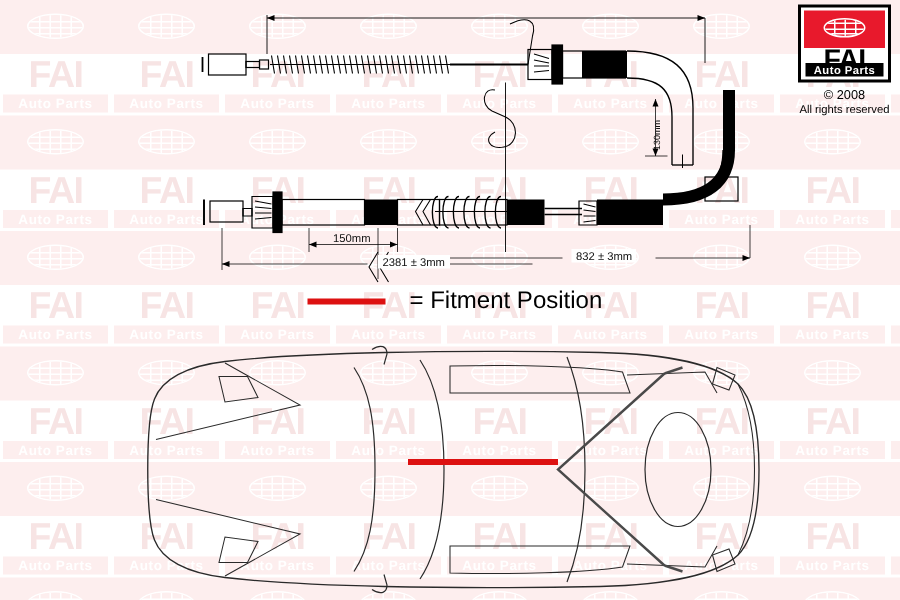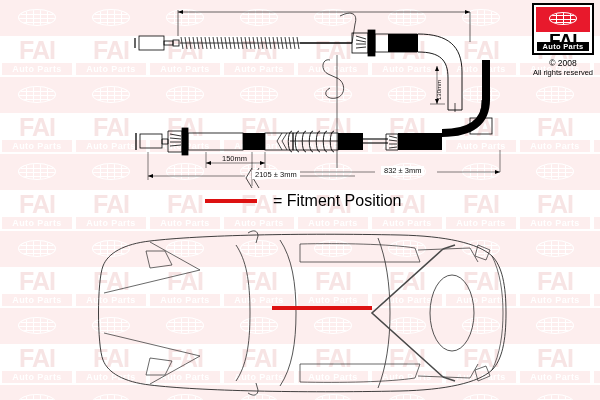--- a/index.html
+++ b/index.html
@@ -1035,21 +1035,21 @@
         <path d="M443,249 L455,245"></path>
         <path d="M443,377 L455,381"></path>
       </g>
     </g>
 
     <path d="M272,308 L372,308" stroke="#dd1111" stroke-width="4"></path>
   </svg>
 
   <div class="dim" style="left:222px;top:154px;">150mm</div>
 
-  <div class="dim" style="left:252px;top:170px;background:#fff;padding:0 3px;">2105  ±  3mm</div>
+  <div class="dim" style="left:252px;top:170px;background:#fff;padding:0 3px;">2381  ±  3mm</div>
 
   <div class="dim" style="left:381px;top:166px;background:#fff;padding:0 3px;">832  ±  3mm</div>
 
   <div class="dim small vert" style="left:436px;top:100px;">130mm</div>
 
   <div id="legend">
     <div class="swatch"></div>
     <div class="legend-text">= Fitment Position</div>
   </div>
 

